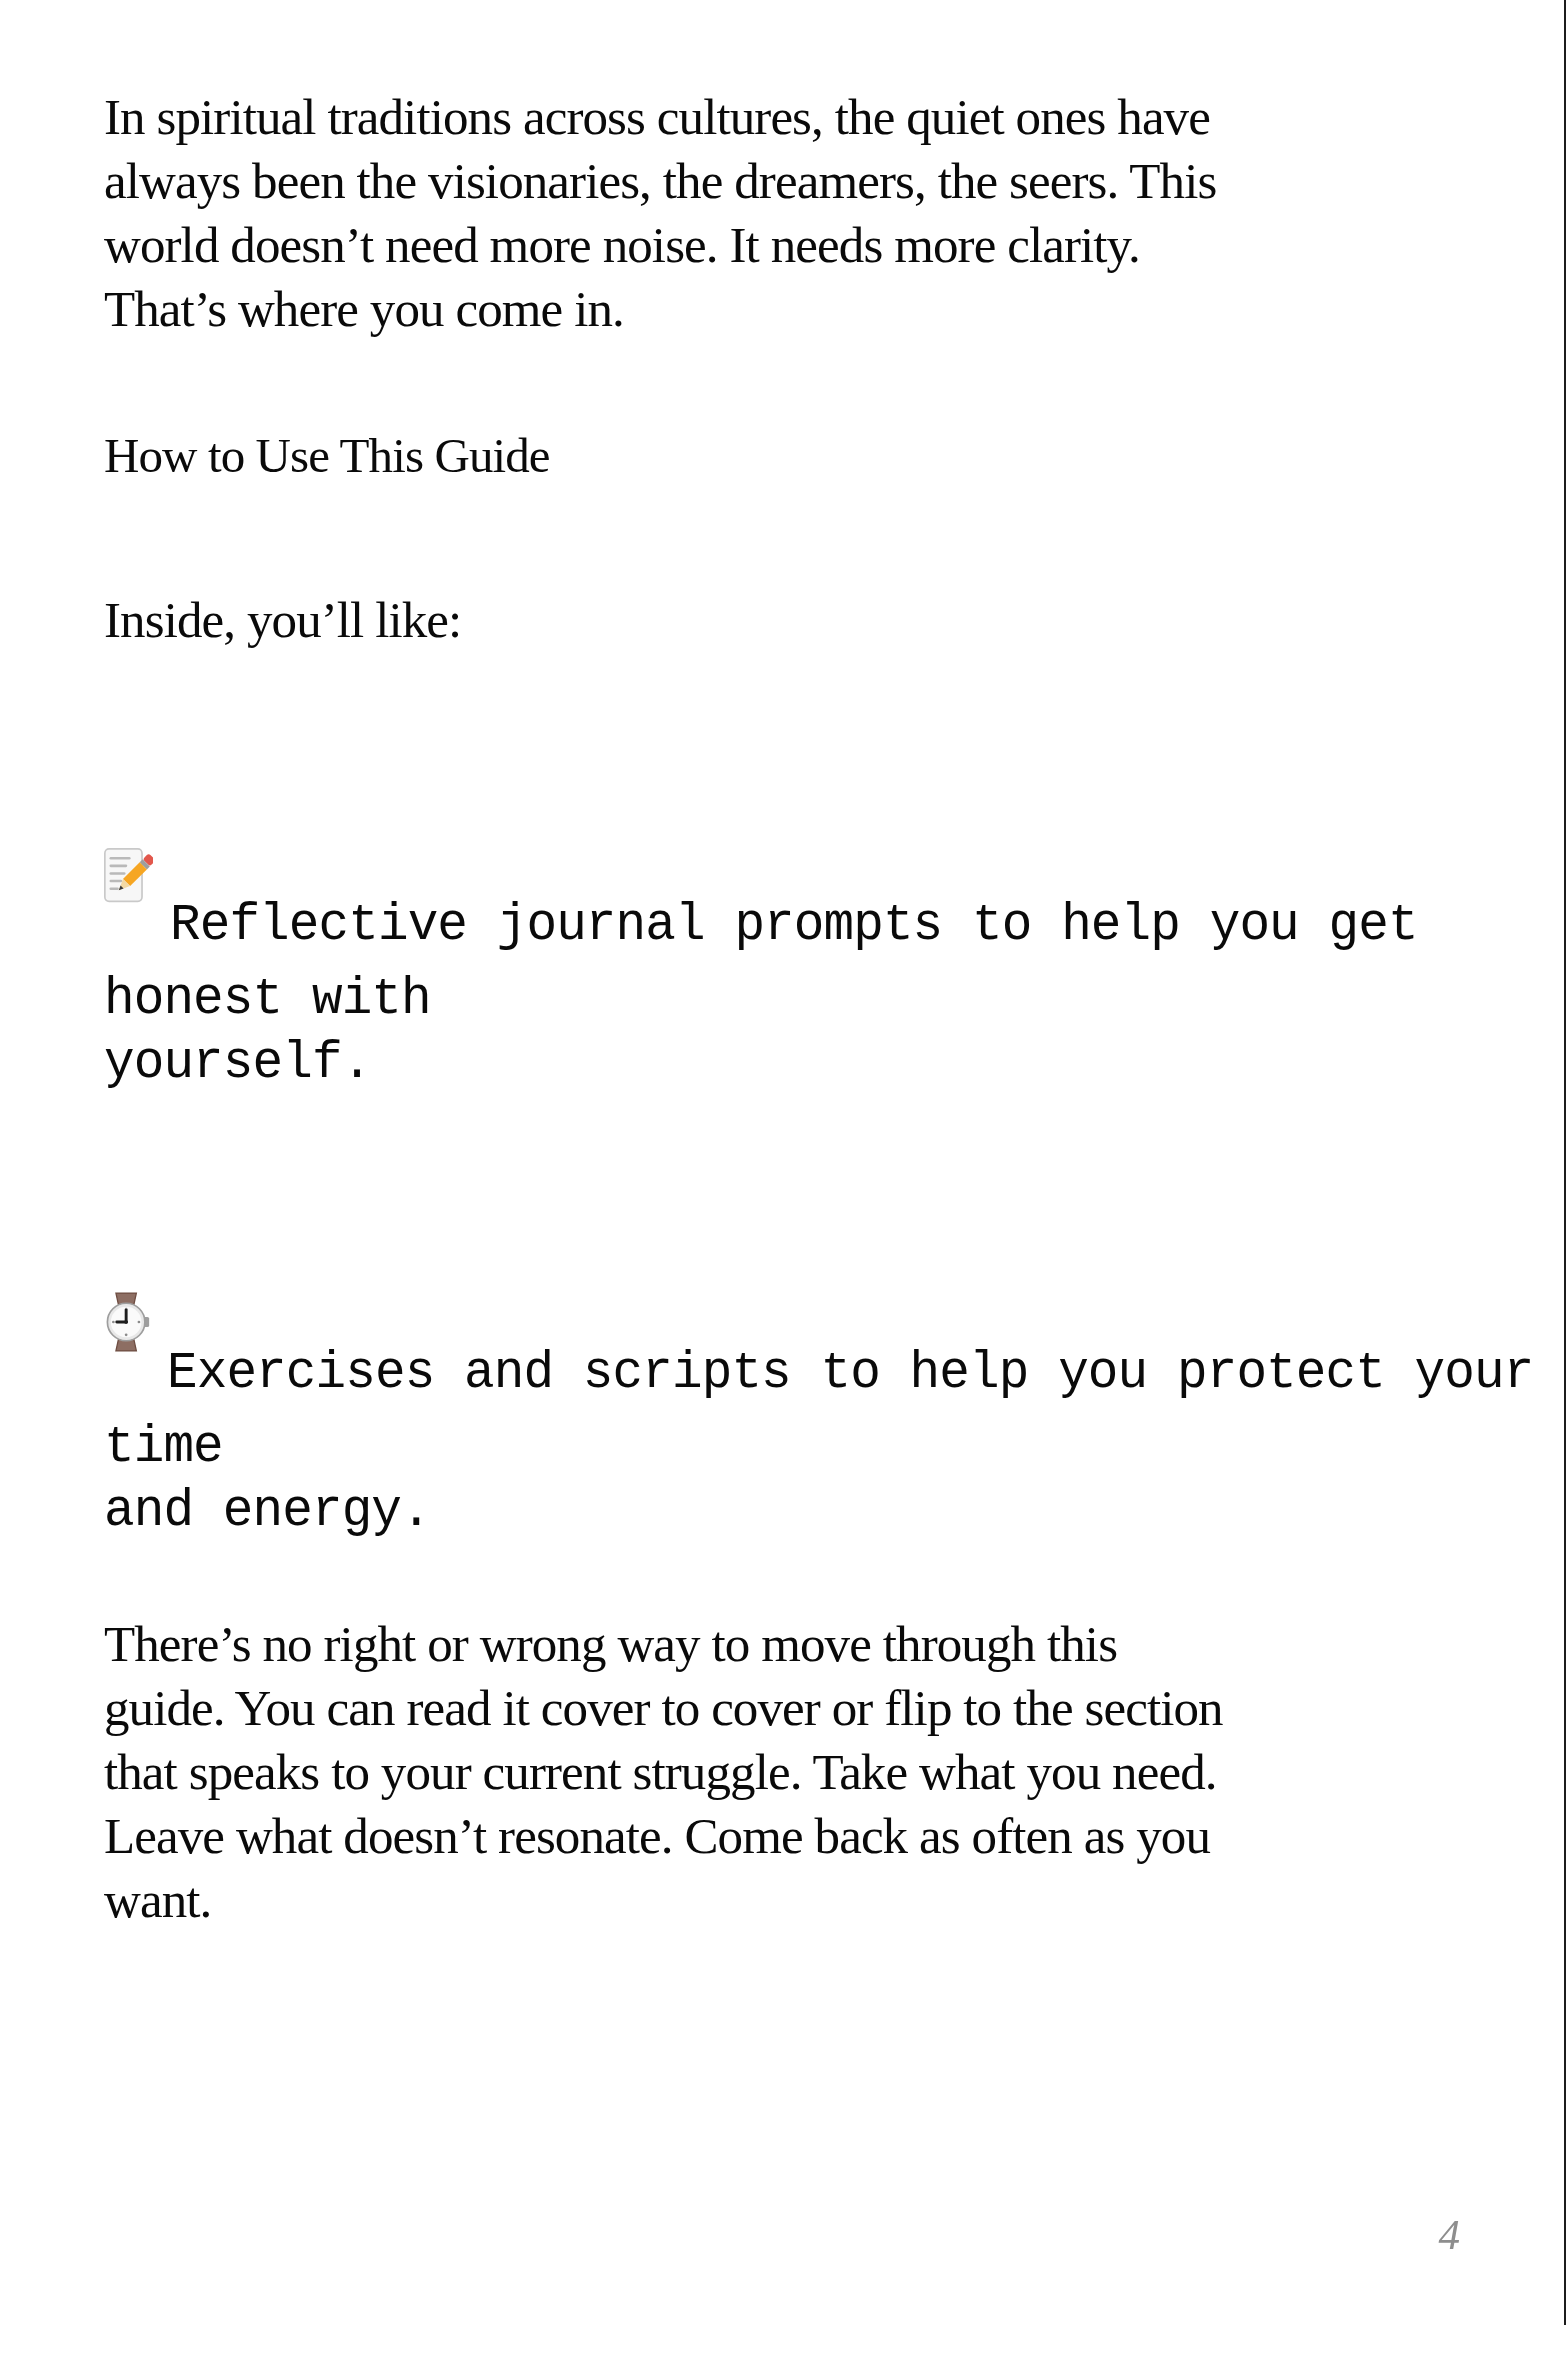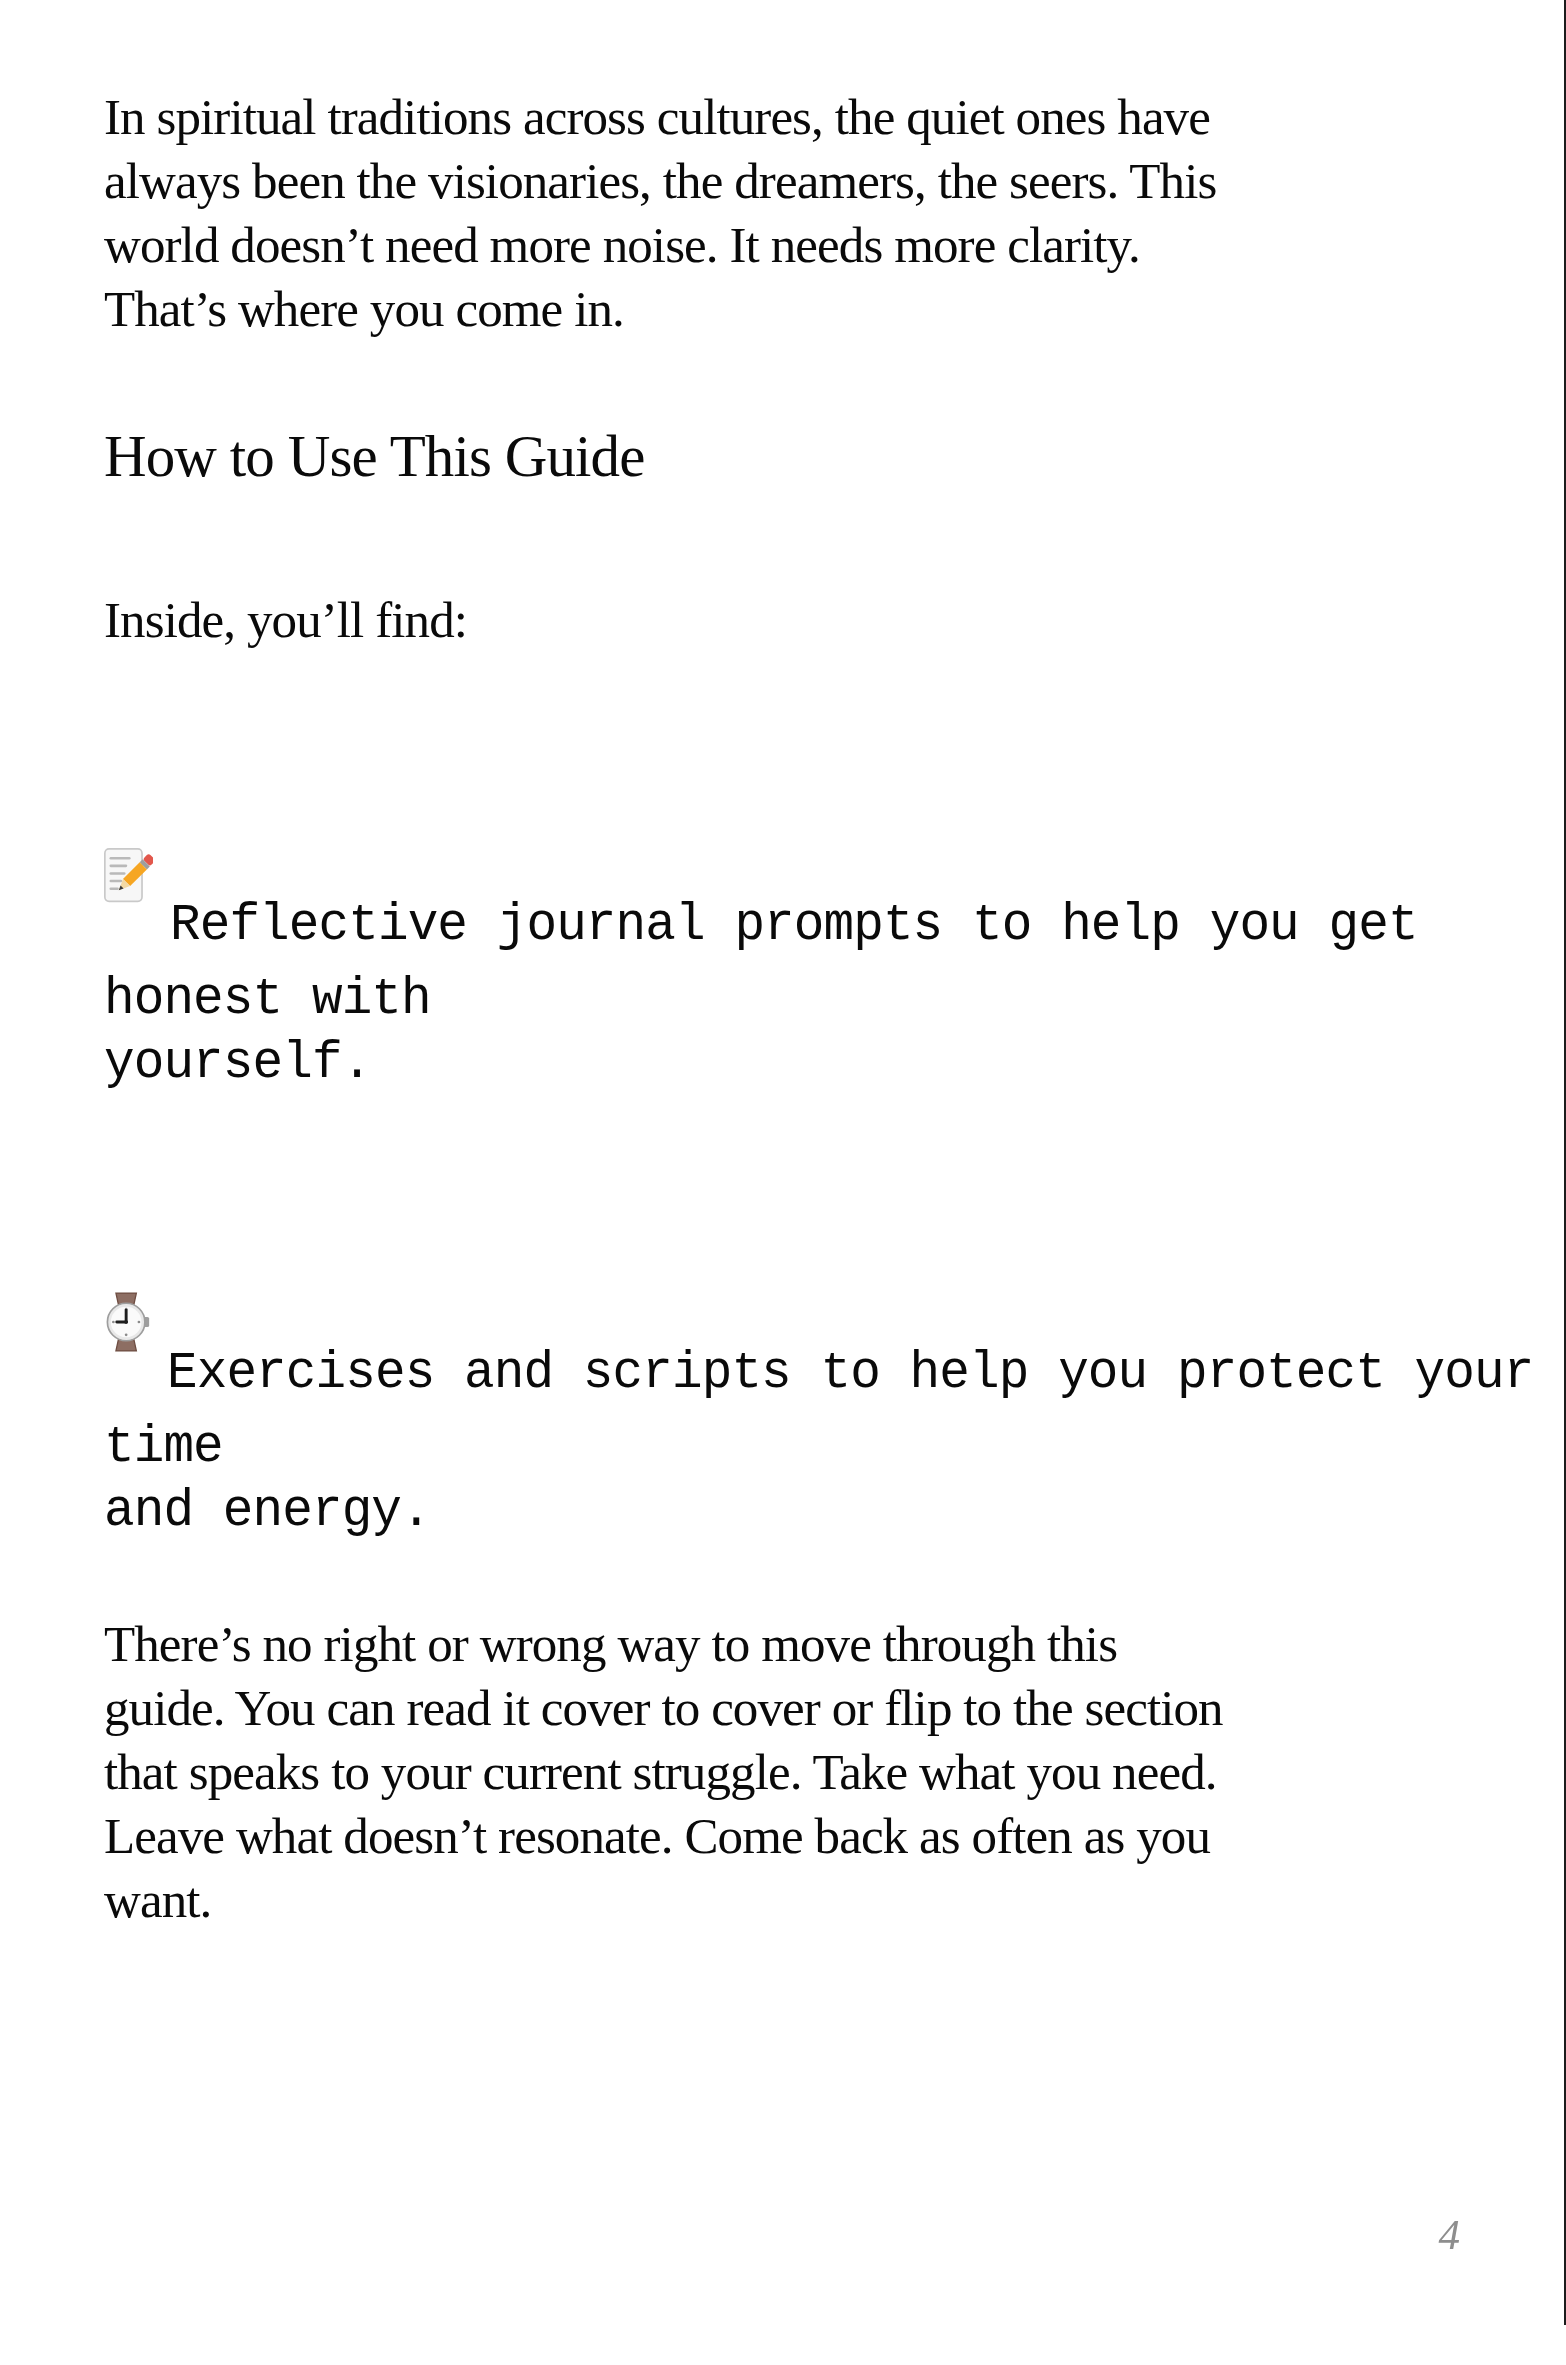--- a/index.html
+++ b/index.html
@@ -26,21 +26,21 @@
   }
   .body-text {
     font-size: 51px;
     line-height: 64px;
     letter-spacing: -0.9px;
     white-space: pre-line;
     margin: 0;
   }
   .para { margin: 0 0 68px 0; }
   .section-heading {
-    font-size: 59px;
+    font-size: 49px;
     line-height: 94px;
     font-weight: 400;
     letter-spacing: -0.9px;
     margin: 42px 0 85px 0;
     white-space: pre-line;
   }
   .bullet { margin: 0 0 68px 0; font-family: Liberation Mono, monospace; }
   .bullet .icon {
     display: inline-block;
     vertical-align: -10.2px;
@@ -65,21 +65,21 @@
   <div class="content">
 
     <p class="body-text para">In spiritual traditions across cultures, the quiet ones have
 always been the visionaries, the dreamers, the seers. This
 world doesn’t need more noise. It needs more clarity.
 That’s where you come in.</p>
 
     <h1 class="section-heading">How to Use This Guide</h1>
 
 
-    <p class="body-text para">Inside, you’ll find:</p>
+    <p class="body-text para">Inside, you’ll like:</p>
 
     <div class="bullet body-text">
       <span class="icon">
         <svg width="49" height="56" viewBox="0 0 58 66">
           <rect x="1" y="1" width="44" height="62" rx="5" fill="#f7f7f7" stroke="#c9c9c9" stroke-width="2"></rect>
           <g stroke="#b9b9b9" stroke-width="3" stroke-linecap="round">
             <line x1="8" y1="12" x2="30" y2="12"></line>
             <line x1="8" y1="21" x2="26" y2="21"></line>
             <line x1="8" y1="30" x2="24" y2="30"></line>
             <line x1="8" y1="39" x2="20" y2="39"></line>

